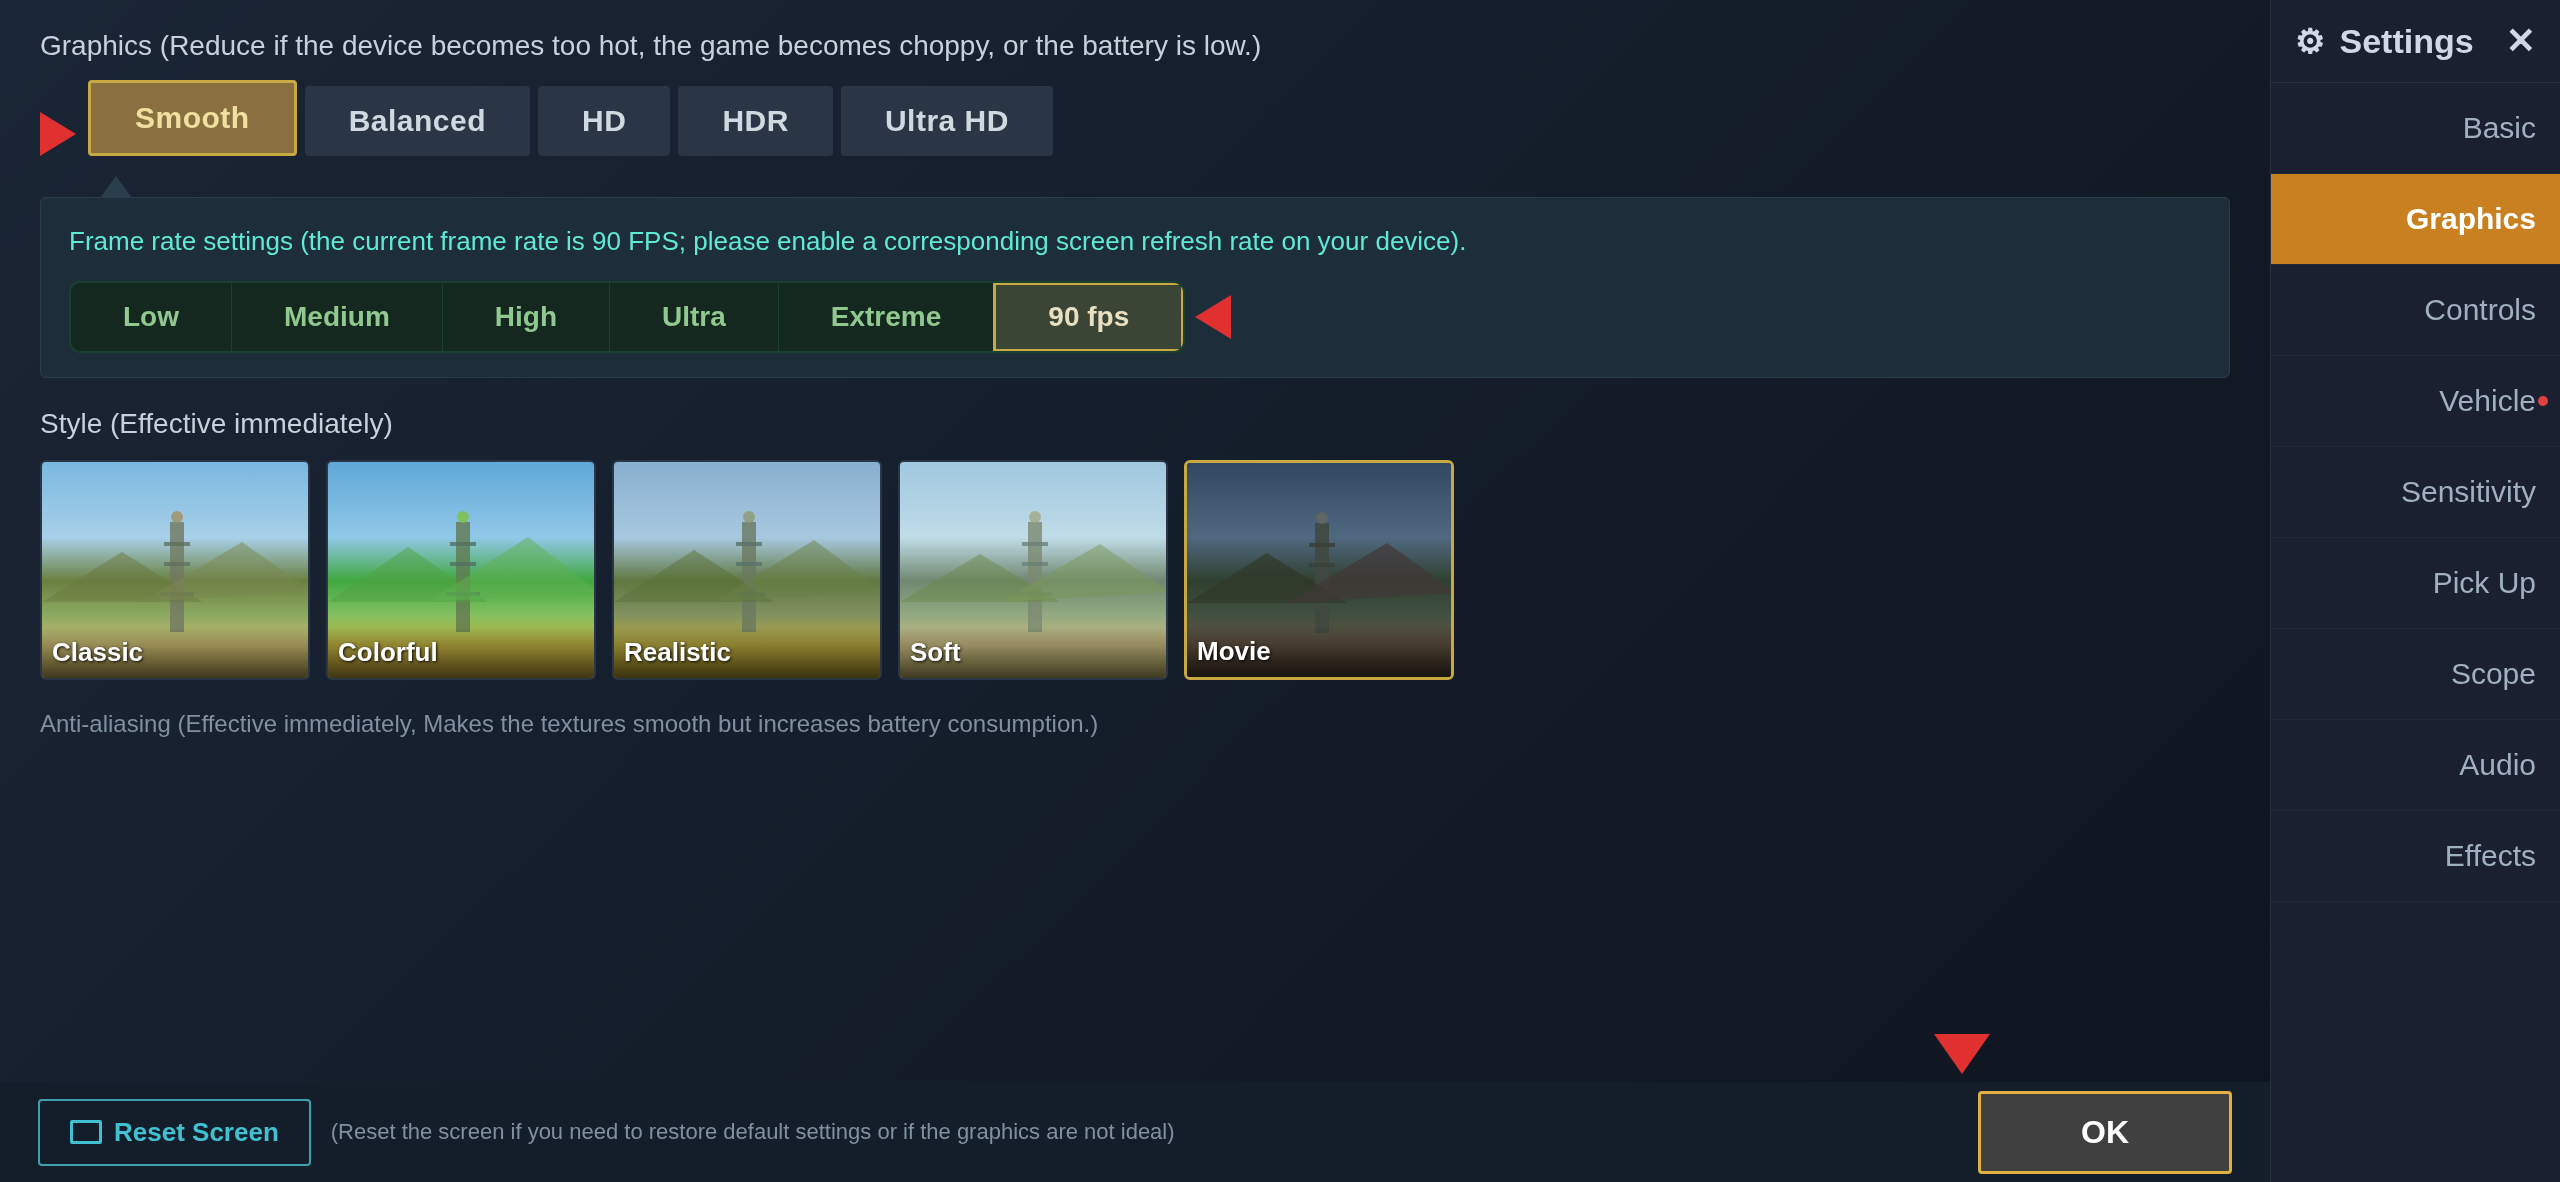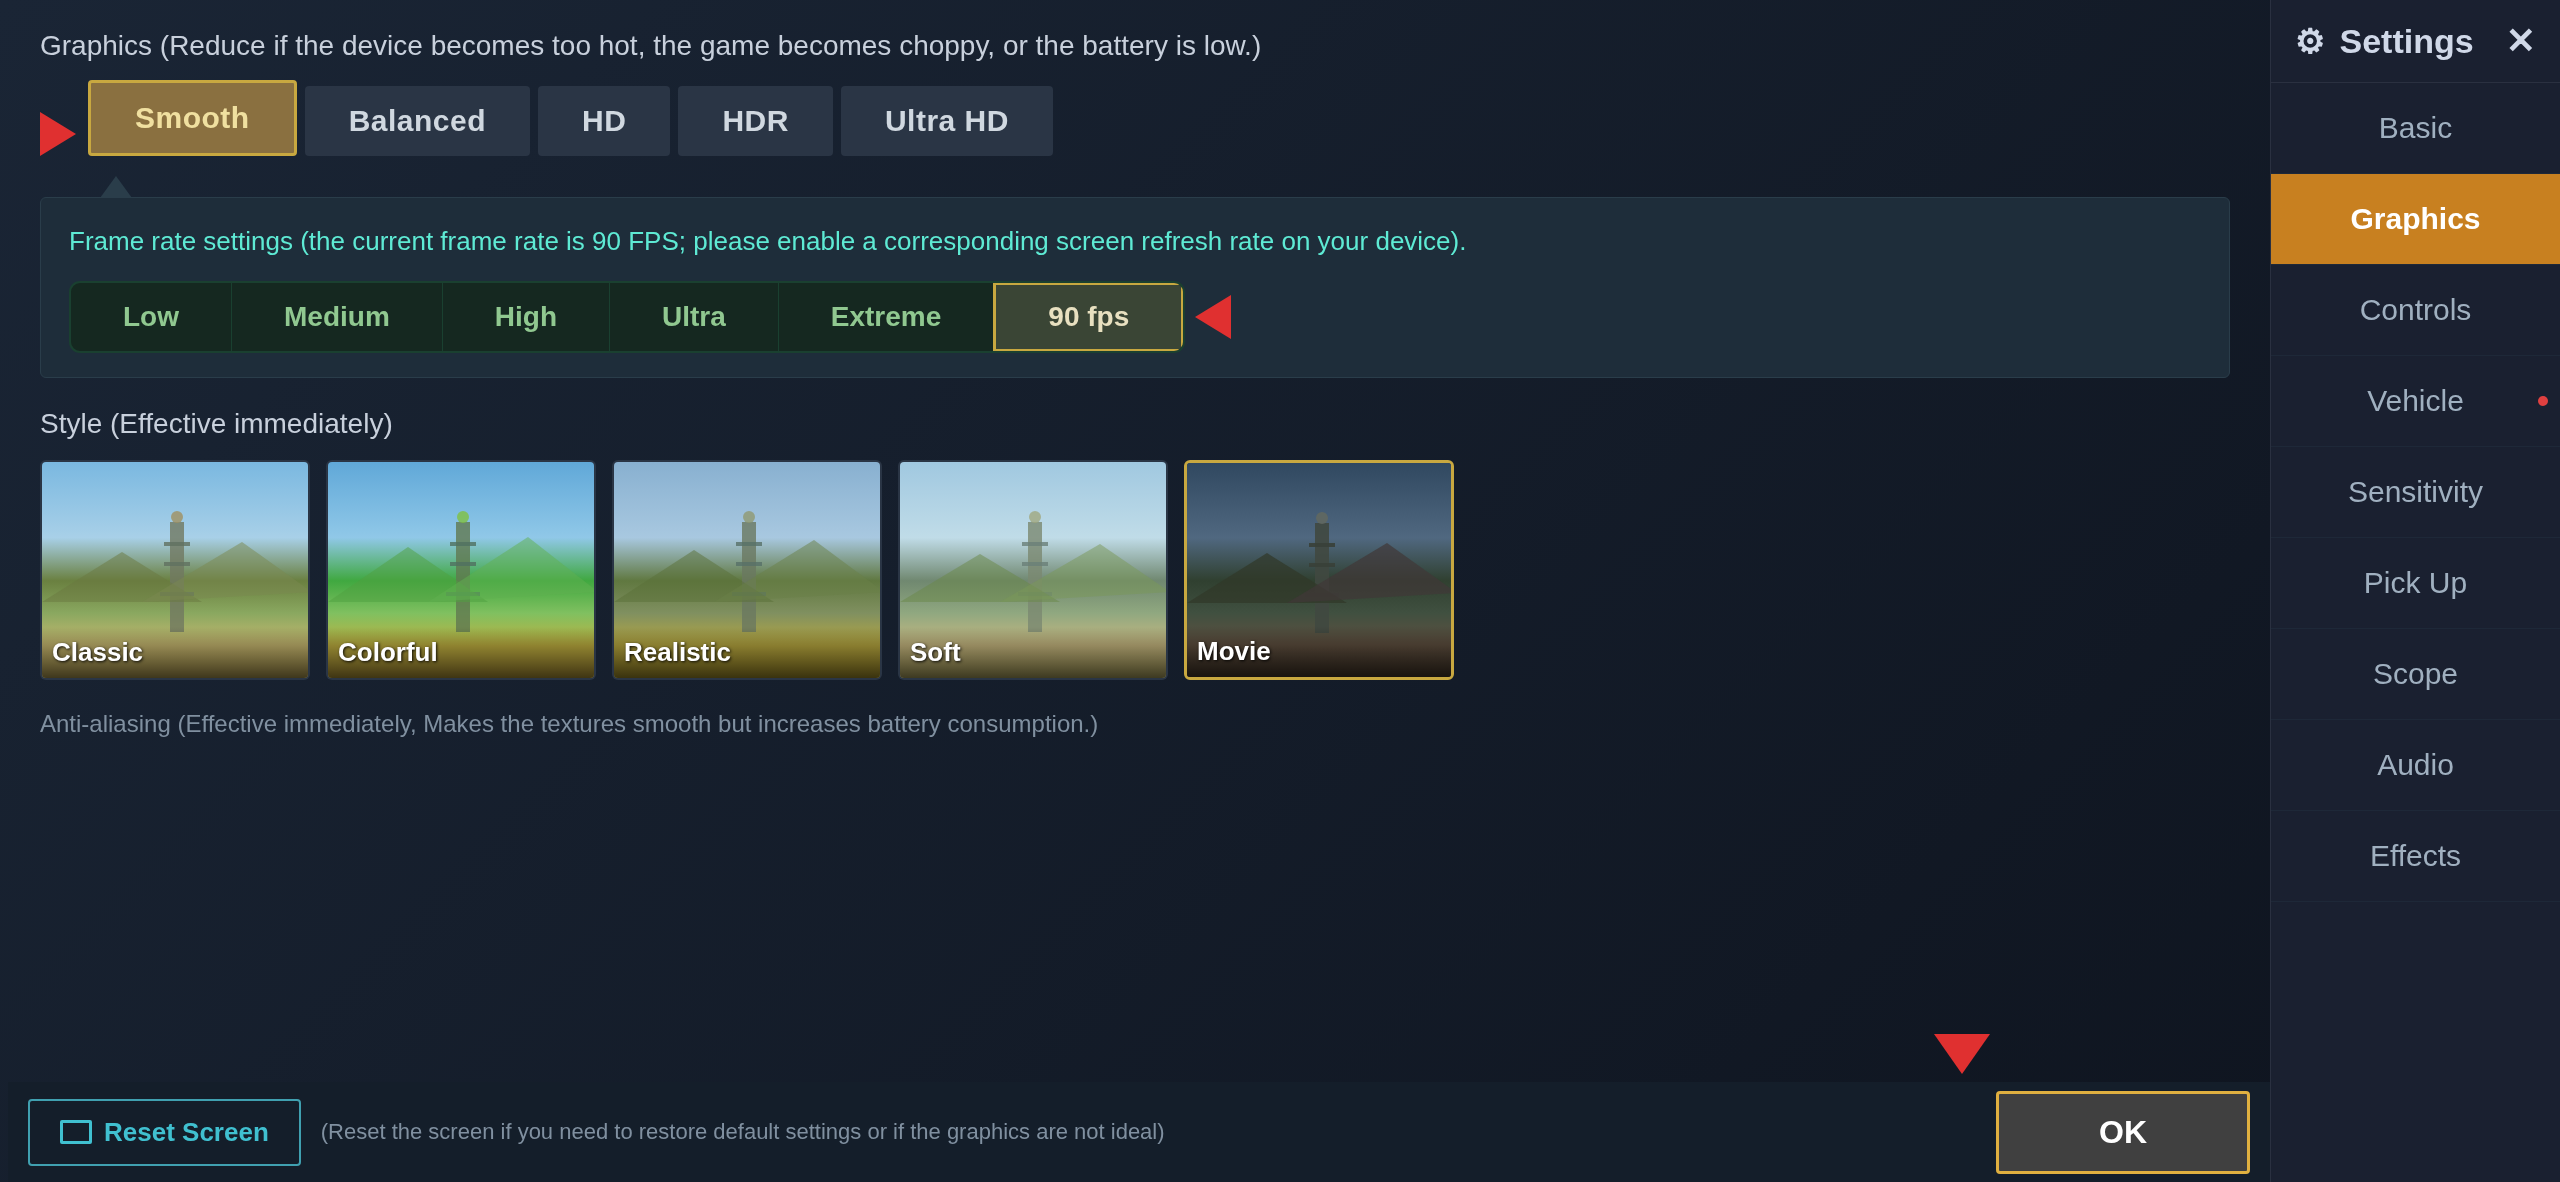--- a/index.html
+++ b/index.html
@@ -201,27 +201,27 @@
     .anti-alias-note {
       color: #8090a0;
       font-size: 24px;
       margin-top: 10px;
     }
 
     
     .bottom-bar {
       position: absolute;
       bottom: 0;
-      left: 8px;
+      left: 0;
       right: 0;
       height: 100px;
       background: #141e2a;
       display: flex;
       align-items: center;
-      padding: 0 20px;
+      padding: 0 38px;
       gap: 20px;
     }
 
     .reset-screen-btn {
       display: flex;
       align-items: center;
       gap: 12px;
       padding: 16px 30px;
       background: transparent;
       border: 2px solid #40a0b0;
@@ -314,21 +314,21 @@
       display: flex;
       flex-direction: column;
     }
 
     .sidebar-item {
       padding: 28px 24px;
       color: #a0b0c0;
       font-size: 30px;
       cursor: pointer;
       border-bottom: 1px solid #1e2838;
-      text-align: center;
+      text-align: right;
       position: relative;
     }
 
     .sidebar-item.active {
       background: #c88020;
       color: #fff;
       font-weight: bold;
     }
 
     .sidebar-item .dot {

